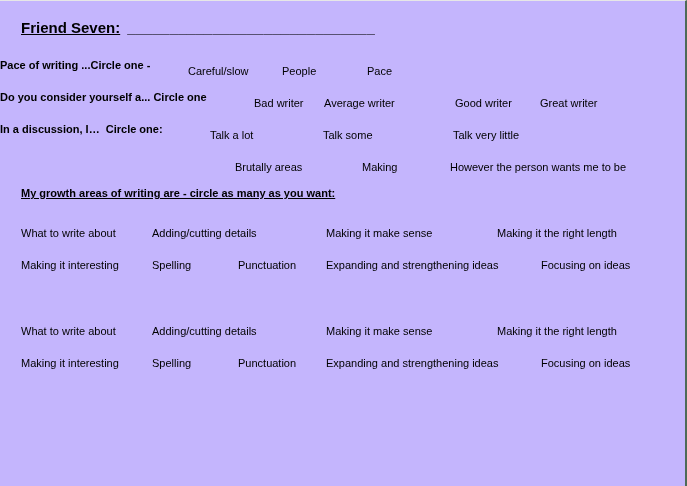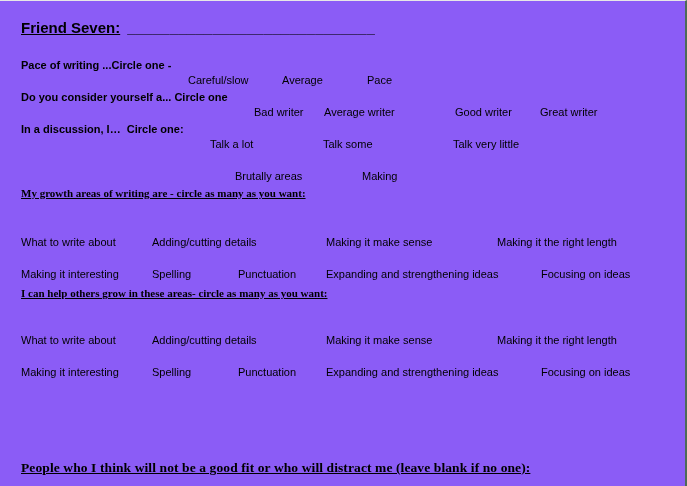--- a/index.html
+++ b/index.html
@@ -1,48 +1,46 @@
 <!DOCTYPE html>
 <html><head>
 <meta charset="utf-8">
 <style>
   html, body { margin: 0; padding: 0; background: #ffffff; }
   .page {
     position: relative;
     width: 687px;
     height: 486px;
-    background: #8b5cf6;
+    background: #c4b5fd;
     color: #000000;
     font-family: "Liberation Sans", sans-serif;
     border-top: 1px solid #e7e7e7;
     border-right: 2px solid #4d6a57;
     box-sizing: border-box;
     overflow: hidden;
   }
   .row {
     position: absolute;
     left: 0;
     width: 100%;
     font-size: 11px;
     line-height: 14px;
     white-space: nowrap;
   }
   .lead {
     font-weight: 700;
-    margin-left: 21px;
   }
   .opt {
     position: absolute;
-    top: 15px;
+    top: 6px;
   }
   .heading {
     font-weight: 700;
     text-decoration: underline;
     margin-left: 21px;
-    font-family: Liberation Serif, serif;
   }
   .title-row { font-size: 15px; line-height: 18px; }
   .title-text {
     font-weight: 700;
     text-decoration: underline;
     margin-left: 21px;
   }
   .title-blank {
     font-weight: 700;
     margin-left: 7px;
@@ -51,58 +49,56 @@
   .footer-row { font-size: 13.5px; line-height: 17px; }
   .footer-row .heading { letter-spacing: 0.1px; }
 </style>
 </head>
 <body>
 
 <div class="page" style="border-right-color: rgb(77, 106, 87); border-top-color: rgb(231, 231, 231);">
 
   <div class="row title-row" style="top:18px"><span class="title-text">Friend Seven:</span><span class="title-blank">_____________________________</span></div>
 
-  <div class="row" style="top:57px"><span class="lead">Pace of writing ...Circle one -</span><span class="opt" style="left:188px">Careful/slow</span><span class="opt" style="left:282px">Average</span><span class="opt" style="left:367px">Pace</span></div>
+  <div class="row" style="top:57px"><span class="lead">Pace of writing ...Circle one -</span><span class="opt" style="left:188px">Careful/slow</span><span class="opt" style="left:282px">People</span><span class="opt" style="left:367px">Pace</span></div>
 
   <div class="row" style="top:89px"><span class="lead">Do you consider yourself a... Circle one</span><span class="opt" style="left:254px">Bad writer</span><span class="opt" style="left:324px">Average writer</span><span class="opt" style="left:455px">Good writer</span><span class="opt" style="left:540px">Great writer</span></div>
 
   <div class="row" style="top:121px"><span class="lead">In a discussion, I…&nbsp; Circle one:</span><span class="opt" style="left:210px">Talk a lot</span><span class="opt" style="left:323px">Talk some</span><span class="opt" style="left:453px">Talk very little</span></div>
 
-  <div class="row" style="top:153px"><span class="opt" style="left:235px">Brutally areas</span><span class="opt" style="left:362px">Making</span></div>
+  <div class="row" style="top:153px"><span class="opt" style="left:235px">Brutally areas</span><span class="opt" style="left:362px">Making</span><span class="opt" style="left:450px">However the person wants me to be</span></div>
 
   <div class="row" style="top:185px"><span class="heading">My growth areas of writing are - circle as many as you want:</span></div>
 
   <div class="row" style="top:219px">
       <span class="opt" style="left:21px">What to write about</span>
       <span class="opt" style="left:152px">Adding/cutting details</span>
       <span class="opt" style="left:326px">Making it make sense</span>
       <span class="opt" style="left:497px">Making it the right length</span>
     </div>
 
   <div class="row" style="top:251px">
       <span class="opt" style="left:21px">Making it interesting</span>
       <span class="opt" style="left:152px">Spelling</span>
       <span class="opt" style="left:238px">Punctuation</span>
       <span class="opt" style="left:326px">Expanding and strengthening ideas</span>
       <span class="opt" style="left:541px">Focusing on ideas</span>
     </div>
 
-  <div class="row" style="top:285px"><span class="heading">I can help others grow in these areas- circle as many as you want:</span></div>
 
   <div class="row" style="top:317px">
       <span class="opt" style="left:21px">What to write about</span>
       <span class="opt" style="left:152px">Adding/cutting details</span>
       <span class="opt" style="left:326px">Making it make sense</span>
       <span class="opt" style="left:497px">Making it the right length</span>
     </div>
 
   <div class="row" style="top:349px">
       <span class="opt" style="left:21px">Making it interesting</span>
       <span class="opt" style="left:152px">Spelling</span>
       <span class="opt" style="left:238px">Punctuation</span>
       <span class="opt" style="left:326px">Expanding and strengthening ideas</span>
       <span class="opt" style="left:541px">Focusing on ideas</span>
     </div>
 
 
-  <div class="row footer-row" style="top:458px"><span class="heading">People who I think will not be a good fit or who will distract me (leave blank if no one):</span></div>
 
 </div>
 
 </body></html>

